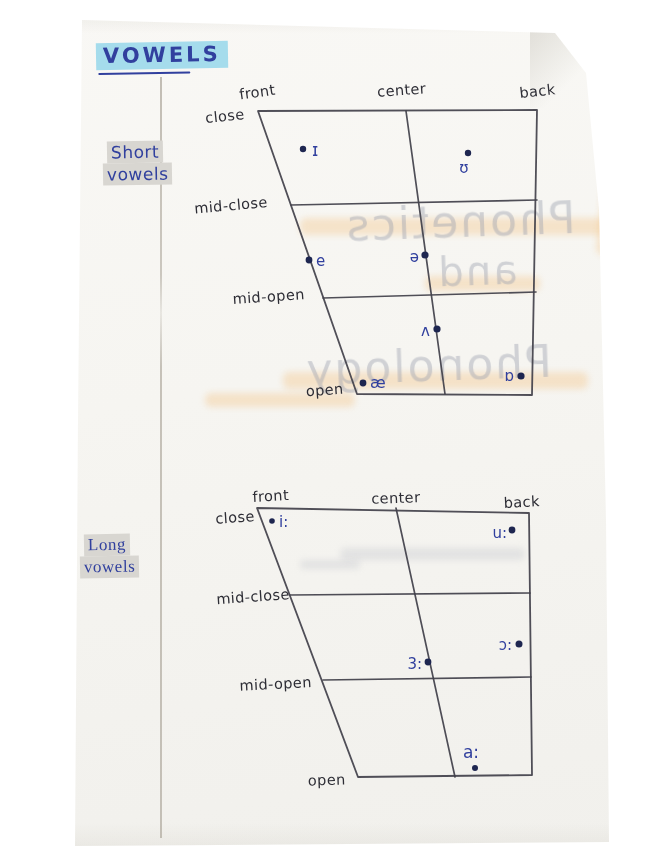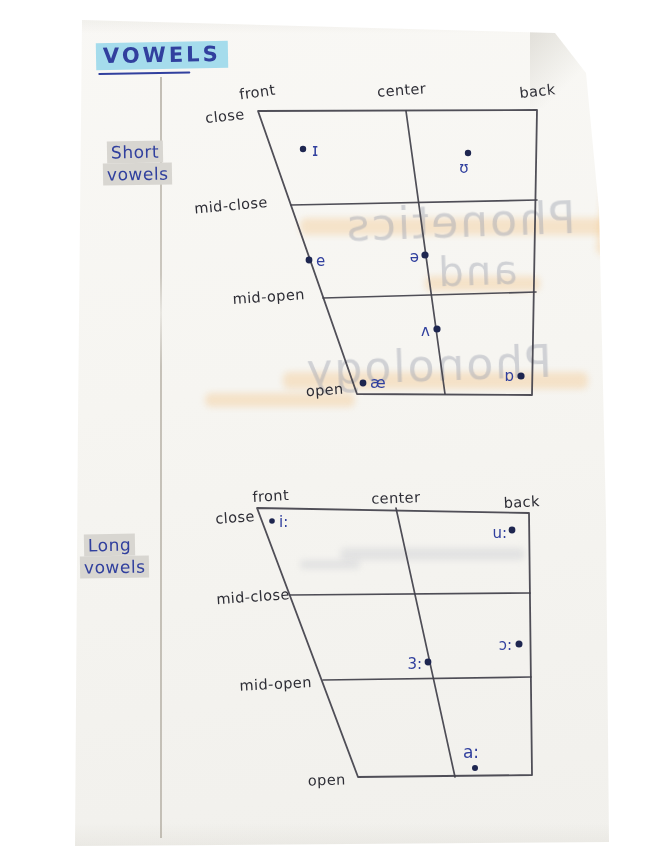--- a/index.html
+++ b/index.html
@@ -29,21 +29,21 @@
   .title{display:inline-block;background:var(--title-highlight);color:var(--blue-ink);
     font-size:21px;font-weight:bold;letter-spacing:3px;padding:1px 7px 2px 7px;}
   .title-underline{position:absolute;left:2px;top:30px;width:92px;height:2px;
     background:var(--blue-ink);border-radius:2px;
     box-shadow:0 3px 0 -1px rgba(49,64,158,0.85);}
   .side-label{position:absolute;z-index:4;color:var(--blue-ink);font-size:17px;
     line-height:22px;letter-spacing:0.5px;}
   .side-label span{display:inline-block;background:var(--label-highlight);
     padding:0 4px;transform:rotate(-1deg);}
   .side-label.short{left:90px;top:141px;margin-left:17px;}
-  .side-label.long{left:84px;top:534px;}
+  .side-label.long{left:84px;top:534px;font-family:Liberation Serif, serif;}
   .side-label .l2{margin-left:-4px;}
   .bleed-layer{position:absolute;inset:0;z-index:2;pointer-events:none;}
   .bleed{position:absolute;transform:scaleX(-1) rotate(2deg);
     color:rgba(154,160,173,0.42);filter:blur(0.7px);
     text-align:center;letter-spacing:2px;white-space:nowrap;}
   .hl{position:absolute;background:rgba(242,188,116,0.32);filter:blur(3px);border-radius:6px;}
   .hl-a{left:300px;top:218px;width:330px;height:17px;}
   .hl-b{left:425px;top:276px;width:115px;height:15px;}
   .hl-c{left:283px;top:372px;width:305px;height:17px;}
   .hl-d{left:205px;top:393px;width:150px;height:14px;}

